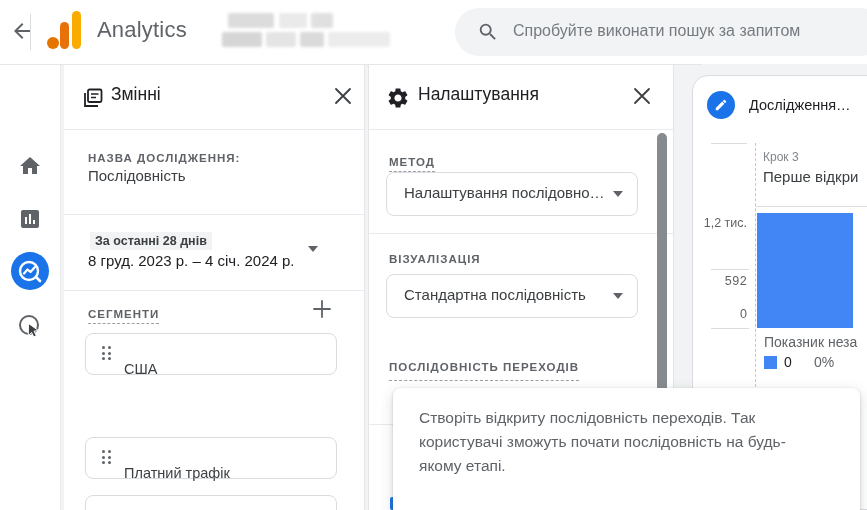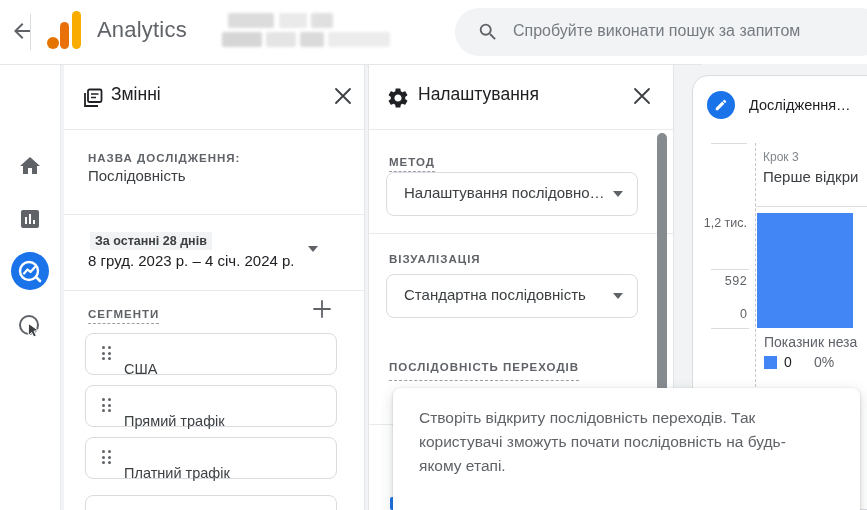--- a/index.html
+++ b/index.html
@@ -182,31 +182,20 @@
       <span class="drag-handle">
           <i></i>
           <i></i>
           <i></i>
           <i></i>
           <i></i>
           <i></i>
         </span>
       <span class="segment-chip-label">США</span>
     </div>
-    <div class="segment-chip" style="top:321px;">
-      <span class="drag-handle">
-          <i></i>
-          <i></i>
-          <i></i>
-          <i></i>
-          <i></i>
-          <i></i>
-        </span>
-      <span class="segment-chip-label">Прямий трафік</span>
-    </div>
     <div class="segment-chip" style="top:373px;">
       <span class="drag-handle">
           <i></i>
           <i></i>
           <i></i>
           <i></i>
           <i></i>
           <i></i>
         </span>
       <span class="segment-chip-label">Платний трафік</span>

